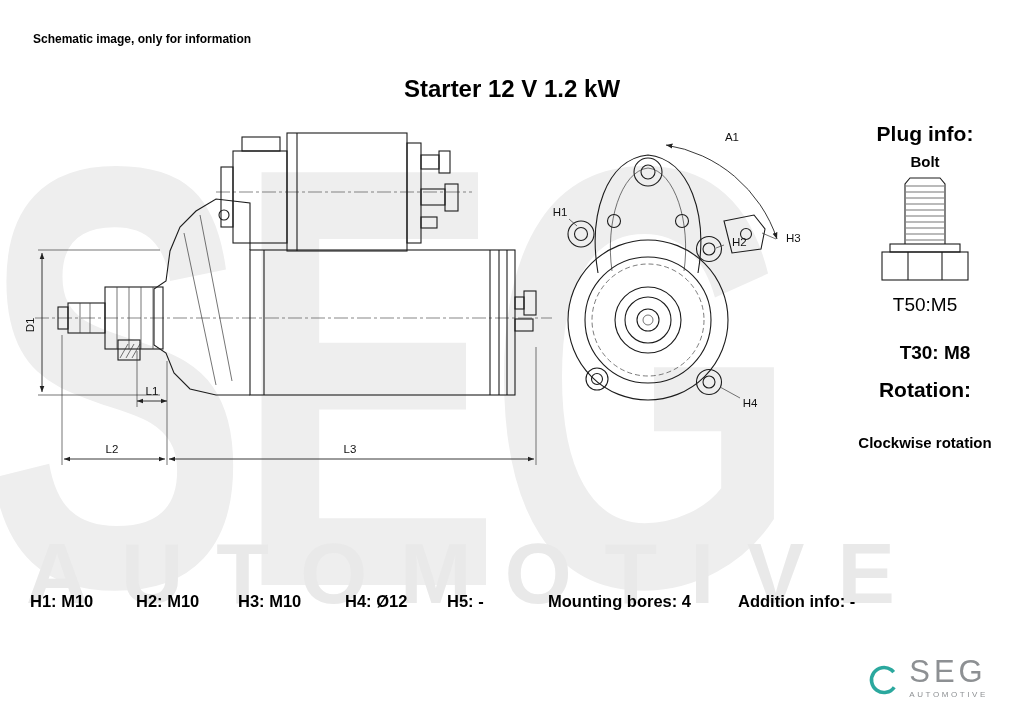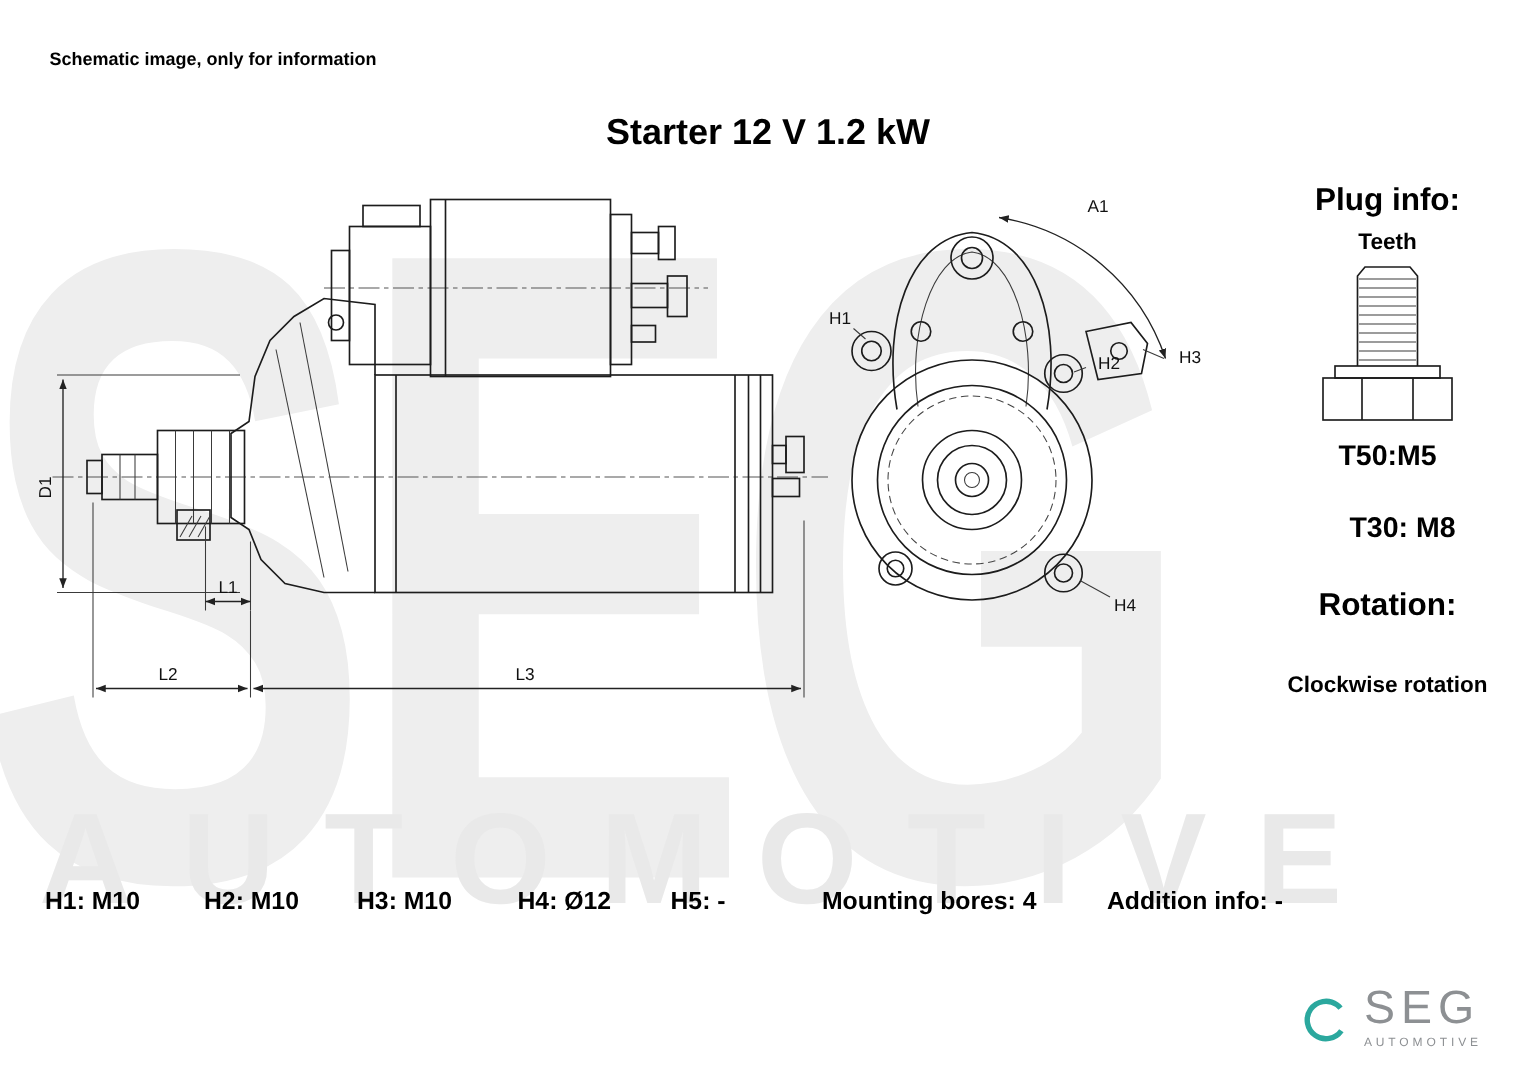--- a/index.html
+++ b/index.html
@@ -26,23 +26,23 @@
   .part-number { left:0; top:27px; width:960px; text-align:center; font-size:25px; font-weight:bold; }
   .title { left:0; top:75px; width:1024px; text-align:center; font-size:24px; font-weight:bold; }
 
   .drawing { left:20px; top:115px; }
 
   
   .plug-panel { left:840px; top:122px; width:170px; display:flex; flex-direction:column; align-items:center; text-align:left; }
   .plug-heading { font-size:21px; font-weight:bold; }
   .plug-type { font-size:15px; font-weight:bold; margin-top:7px; }
   .bolt-svg { margin-top:4px; }
-  .plug-t50 { font-size:19px; font-weight:bold; margin-top:10px; }
+  .plug-t50 { font-size:19px; font-weight:normal; margin-top:10px; }
   .plug-t30 { font-size:19px; font-weight:bold; margin-top:26px;margin-left:20px; }
-  .rot-heading { font-size:21px; font-weight:bold; margin-top:28px; }
+  .rot-heading { font-size:21px; font-weight:bold; margin-top:14px; }
   .rot-value { font-size:15px; font-weight:bold; margin-top:32px; }
 
   
   .specs { left:30px; top:588px; width:994px; }
   .spec-row { display:grid; grid-template-columns:106px 102px 107px 102px 101px 190px auto; line-height:27px; }
   .spec-cell { font-size:16.5px; font-weight:bold; white-space:nowrap; }
 
   
   .logo { right:24px; top:656px; display:flex; align-items:flex-start; gap:7px; }
   .logo-text-col { display:flex; flex-direction:column; }
@@ -205,21 +205,21 @@
         <text class="dl" x="766" y="127">H3</text>
 
         <line class="thin" x1="720" y1="283" x2="700" y2="272"></line>
         <text class="dl" x="730" y="292" text-anchor="middle">H4</text>
       </g>
     </g>
   </svg>
 
   <div class="layer plug-panel">
     <div class="plug-heading">Plug info:</div>
-    <div class="plug-type">Teeth</div>
+    <div class="plug-type">Bolt</div>
     <svg class="bolt-svg" width="130" height="110" viewBox="0 0 130 110">
       <path class="ln" d="M45,70 L45,10 L50,4 L80,4 L85,10 L85,70"></path>
       <line class="thin" x1="46" y1="12" x2="84" y2="12"></line>
       <line class="thin" x1="46" y1="18" x2="84" y2="18"></line>
       <line class="thin" x1="46" y1="24" x2="84" y2="24"></line>
       <line class="thin" x1="46" y1="30" x2="84" y2="30"></line>
       <line class="thin" x1="46" y1="36" x2="84" y2="36"></line>
       <line class="thin" x1="46" y1="42" x2="84" y2="42"></line>
       <line class="thin" x1="46" y1="48" x2="84" y2="48"></line>
       <line class="thin" x1="46" y1="54" x2="84" y2="54"></line>

